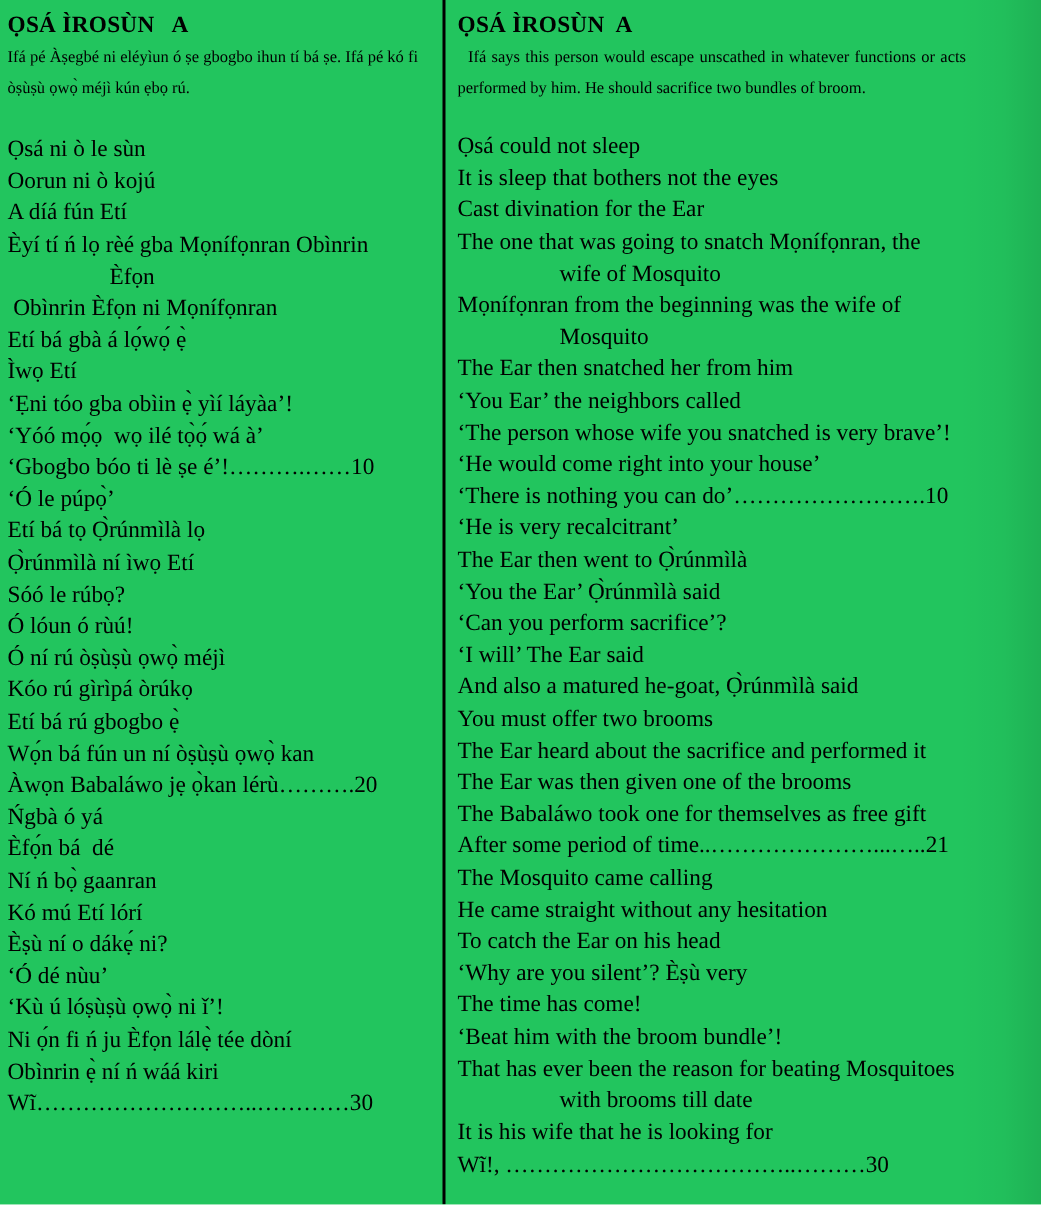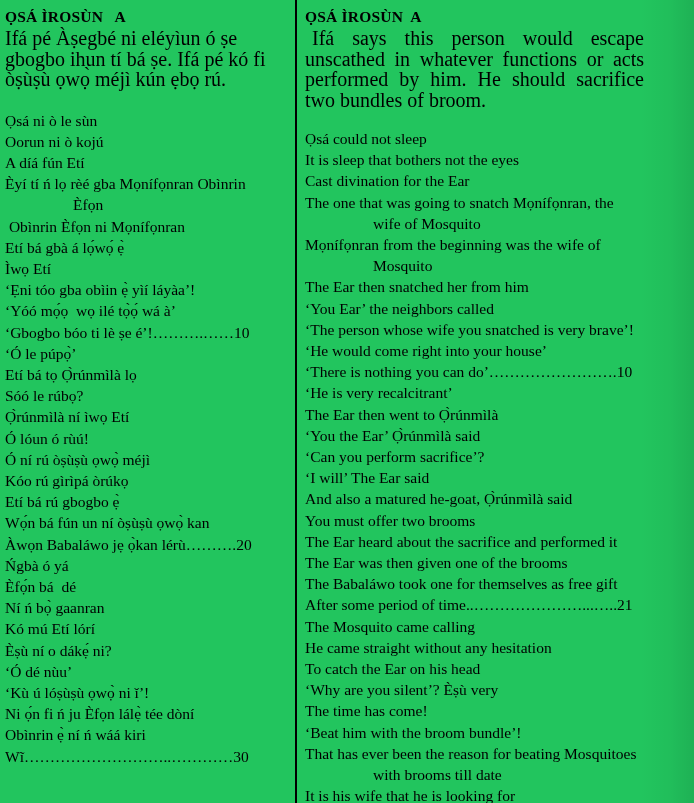--- a/index.html
+++ b/index.html
@@ -54,21 +54,21 @@
   .heading {
     font-weight: bold;
     font-size: 15.5px;
     line-height: 20px;
     letter-spacing: 0.2px;
     white-space: pre;
     margin: 0 0 1px 0;
   }
 
   .prose {
-    font-size: 20px;
+    font-size: 11px;
     line-height: 20.5px;
     margin: 0;
   }
   .prose.justify {
     text-align: justify;
     text-align-last: left;
   }
   .prose .lead-indent {
     display: inline-block;
     width: 7px;
@@ -114,22 +114,22 @@
           <div class="vline">Èyí tí ń lọ rèé gba Mọnífọnran Obìnrin</div>
           <div class="vline indent">Èfọn</div>
           <div class="vline"> Obìnrin Èfọn ni Mọnífọnran</div>
           <div class="vline">Etí bá gbà á lọ́wọ́ ẹ̀</div>
           <div class="vline">Ìwọ Etí</div>
           <div class="vline">‘Ẹni tóo gba obìin ẹ̀ yìí láyàa’!</div>
           <div class="vline">‘Yóó mọ́ọ  wọ ilé tọ̀ọ́ wá à’</div>
           <div class="vline">‘Gbogbo bóo ti lè ṣe é’!……….……10</div>
           <div class="vline">‘Ó le púpọ̀’</div>
           <div class="vline">Etí bá tọ Ọ̀rúnmìlà lọ</div>
+          <div class="vline">Ọ̀rúnmìlà ní ìwọ Etí</div>
           <div class="vline">Sóó le rúbọ?</div>
-          <div class="vline">Ọ̀rúnmìlà ní ìwọ Etí</div>
           <div class="vline">Ó lóun ó rùú!</div>
           <div class="vline">Ó ní rú òṣùṣù ọwọ̀ méjì</div>
           <div class="vline">Kóo rú gìrìpá òrúkọ</div>
           <div class="vline">Etí bá rú gbogbo ẹ̀</div>
           <div class="vline">Wọ́n bá fún un ní òṣùṣù ọwọ̀ kan</div>
           <div class="vline">Àwọn Babaláwo jẹ ọ̀kan lérù……….20</div>
           <div class="vline">Ńgbà ó yá</div>
           <div class="vline">Èfọ́n bá  dé</div>
           <div class="vline">Ní ń bọ̀ gaanran</div>
           <div class="vline">Kó mú Etí lórí</div>

